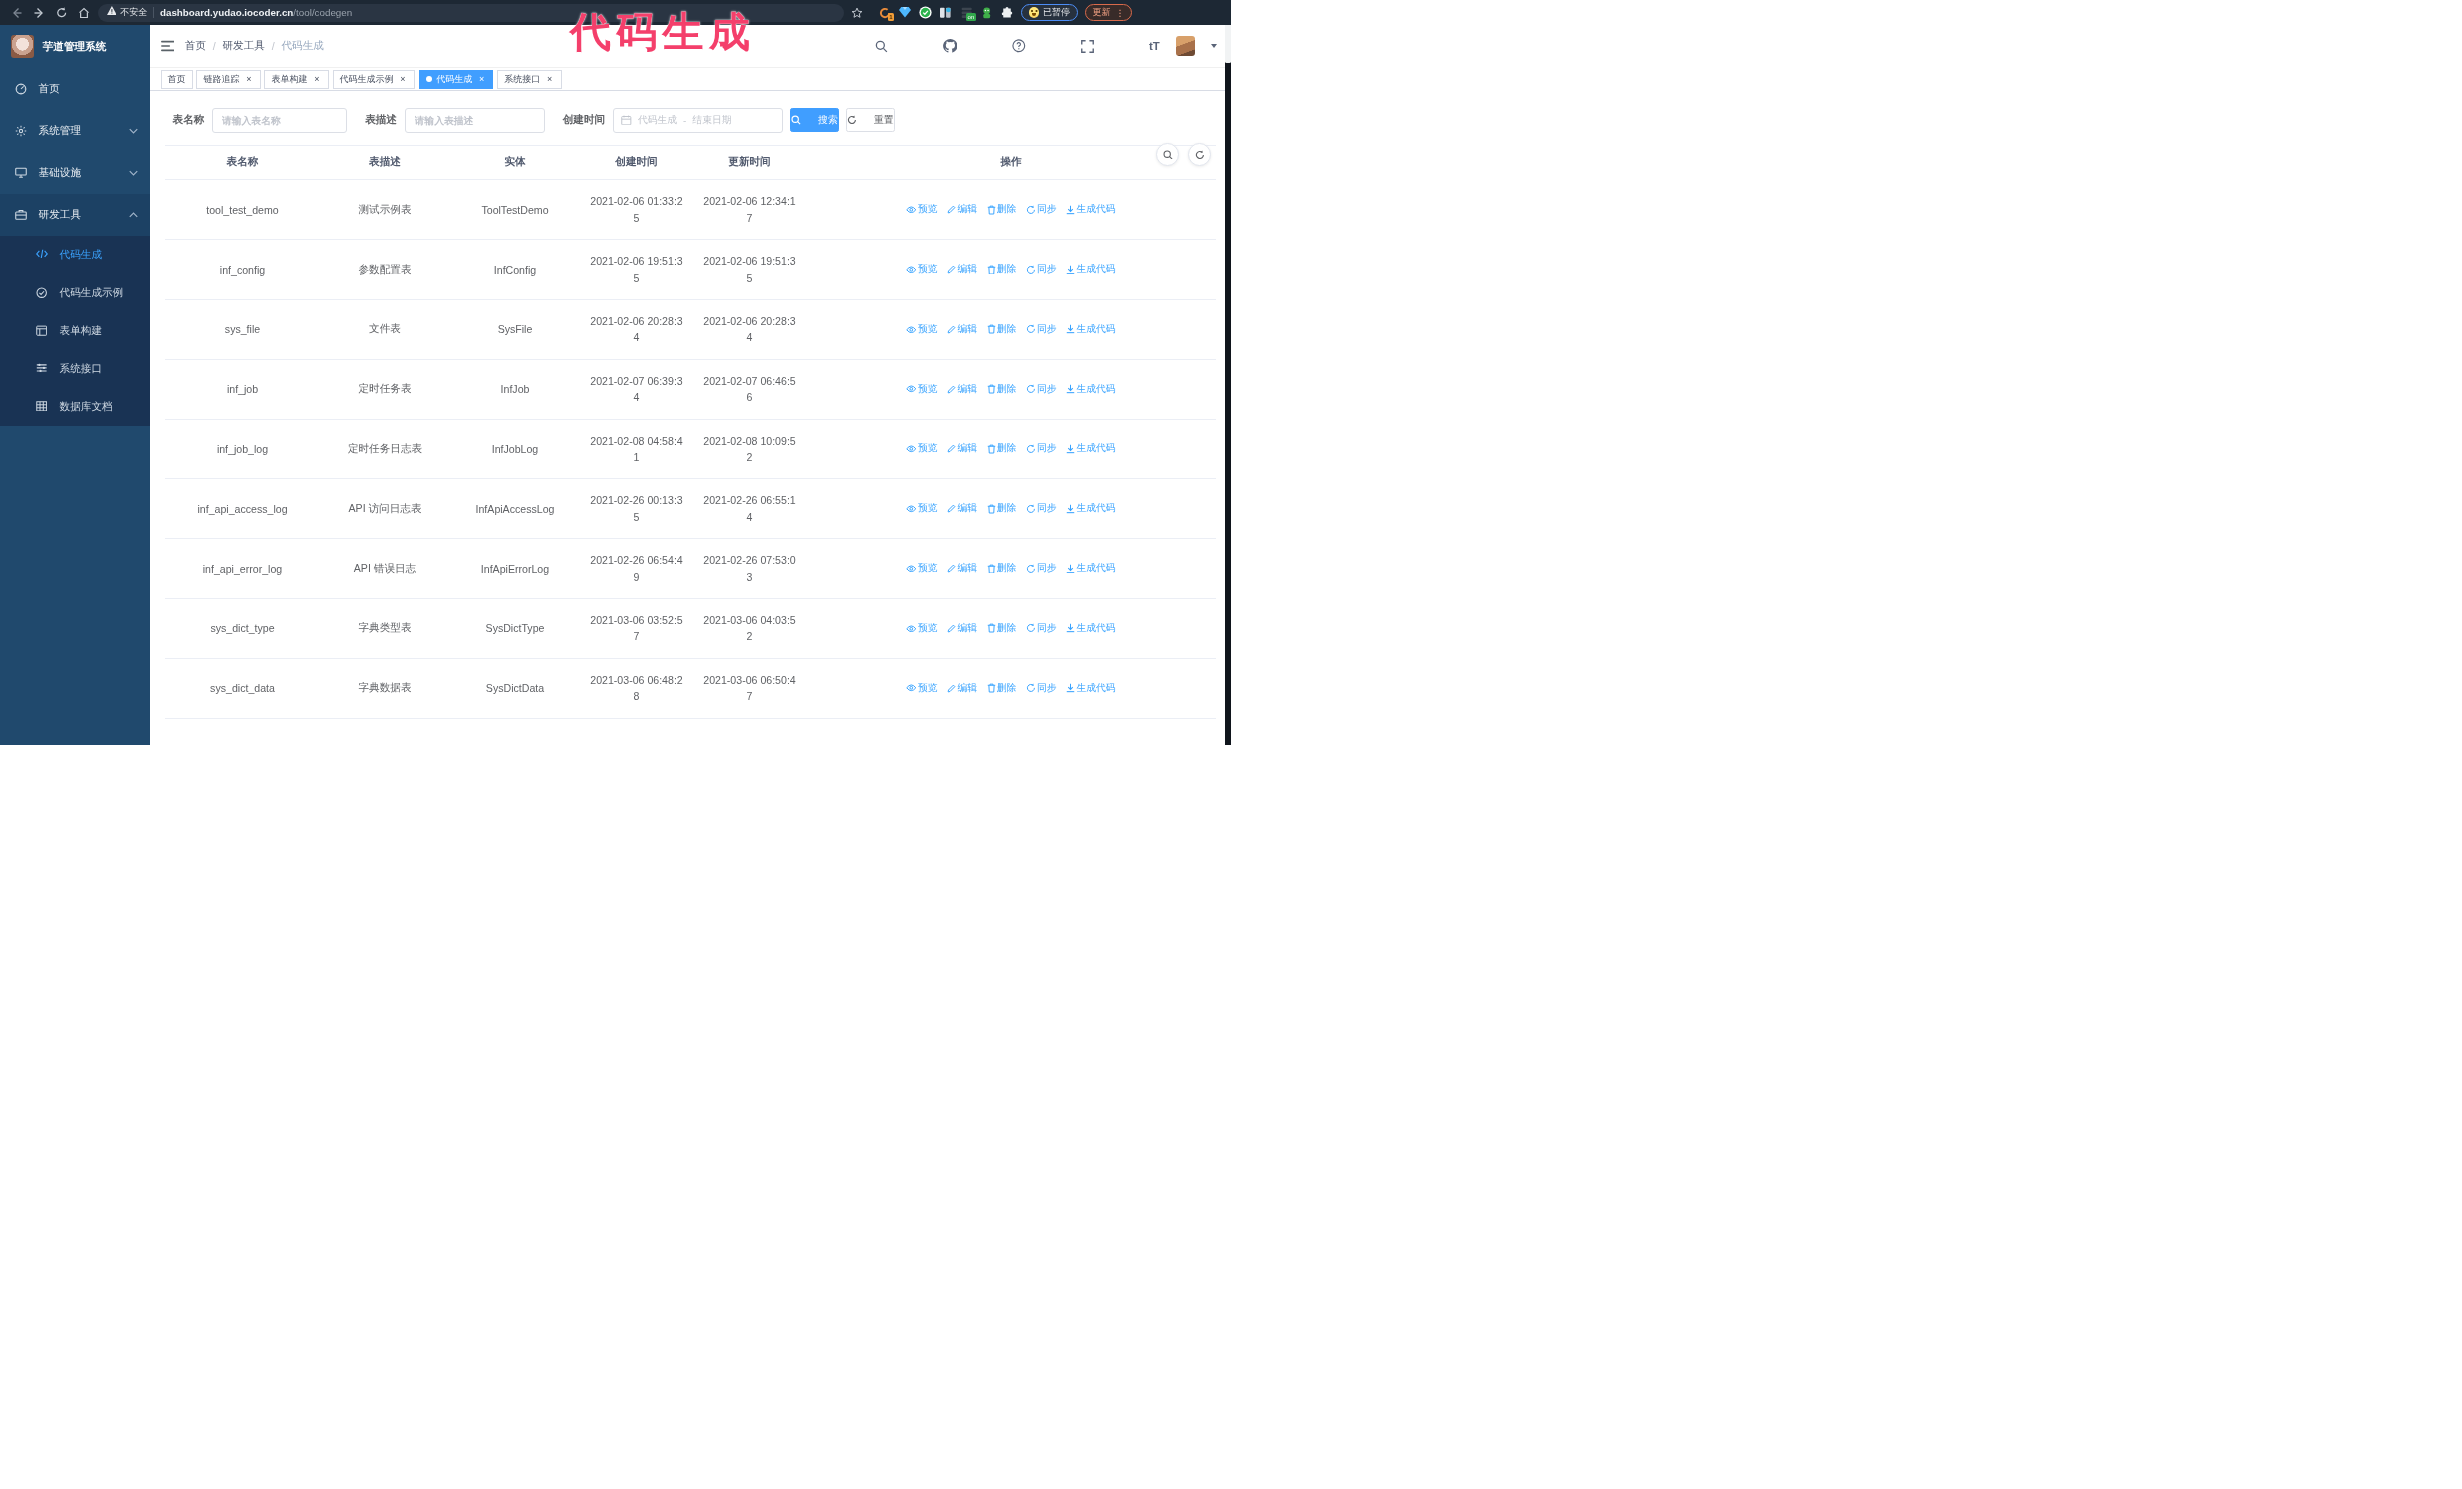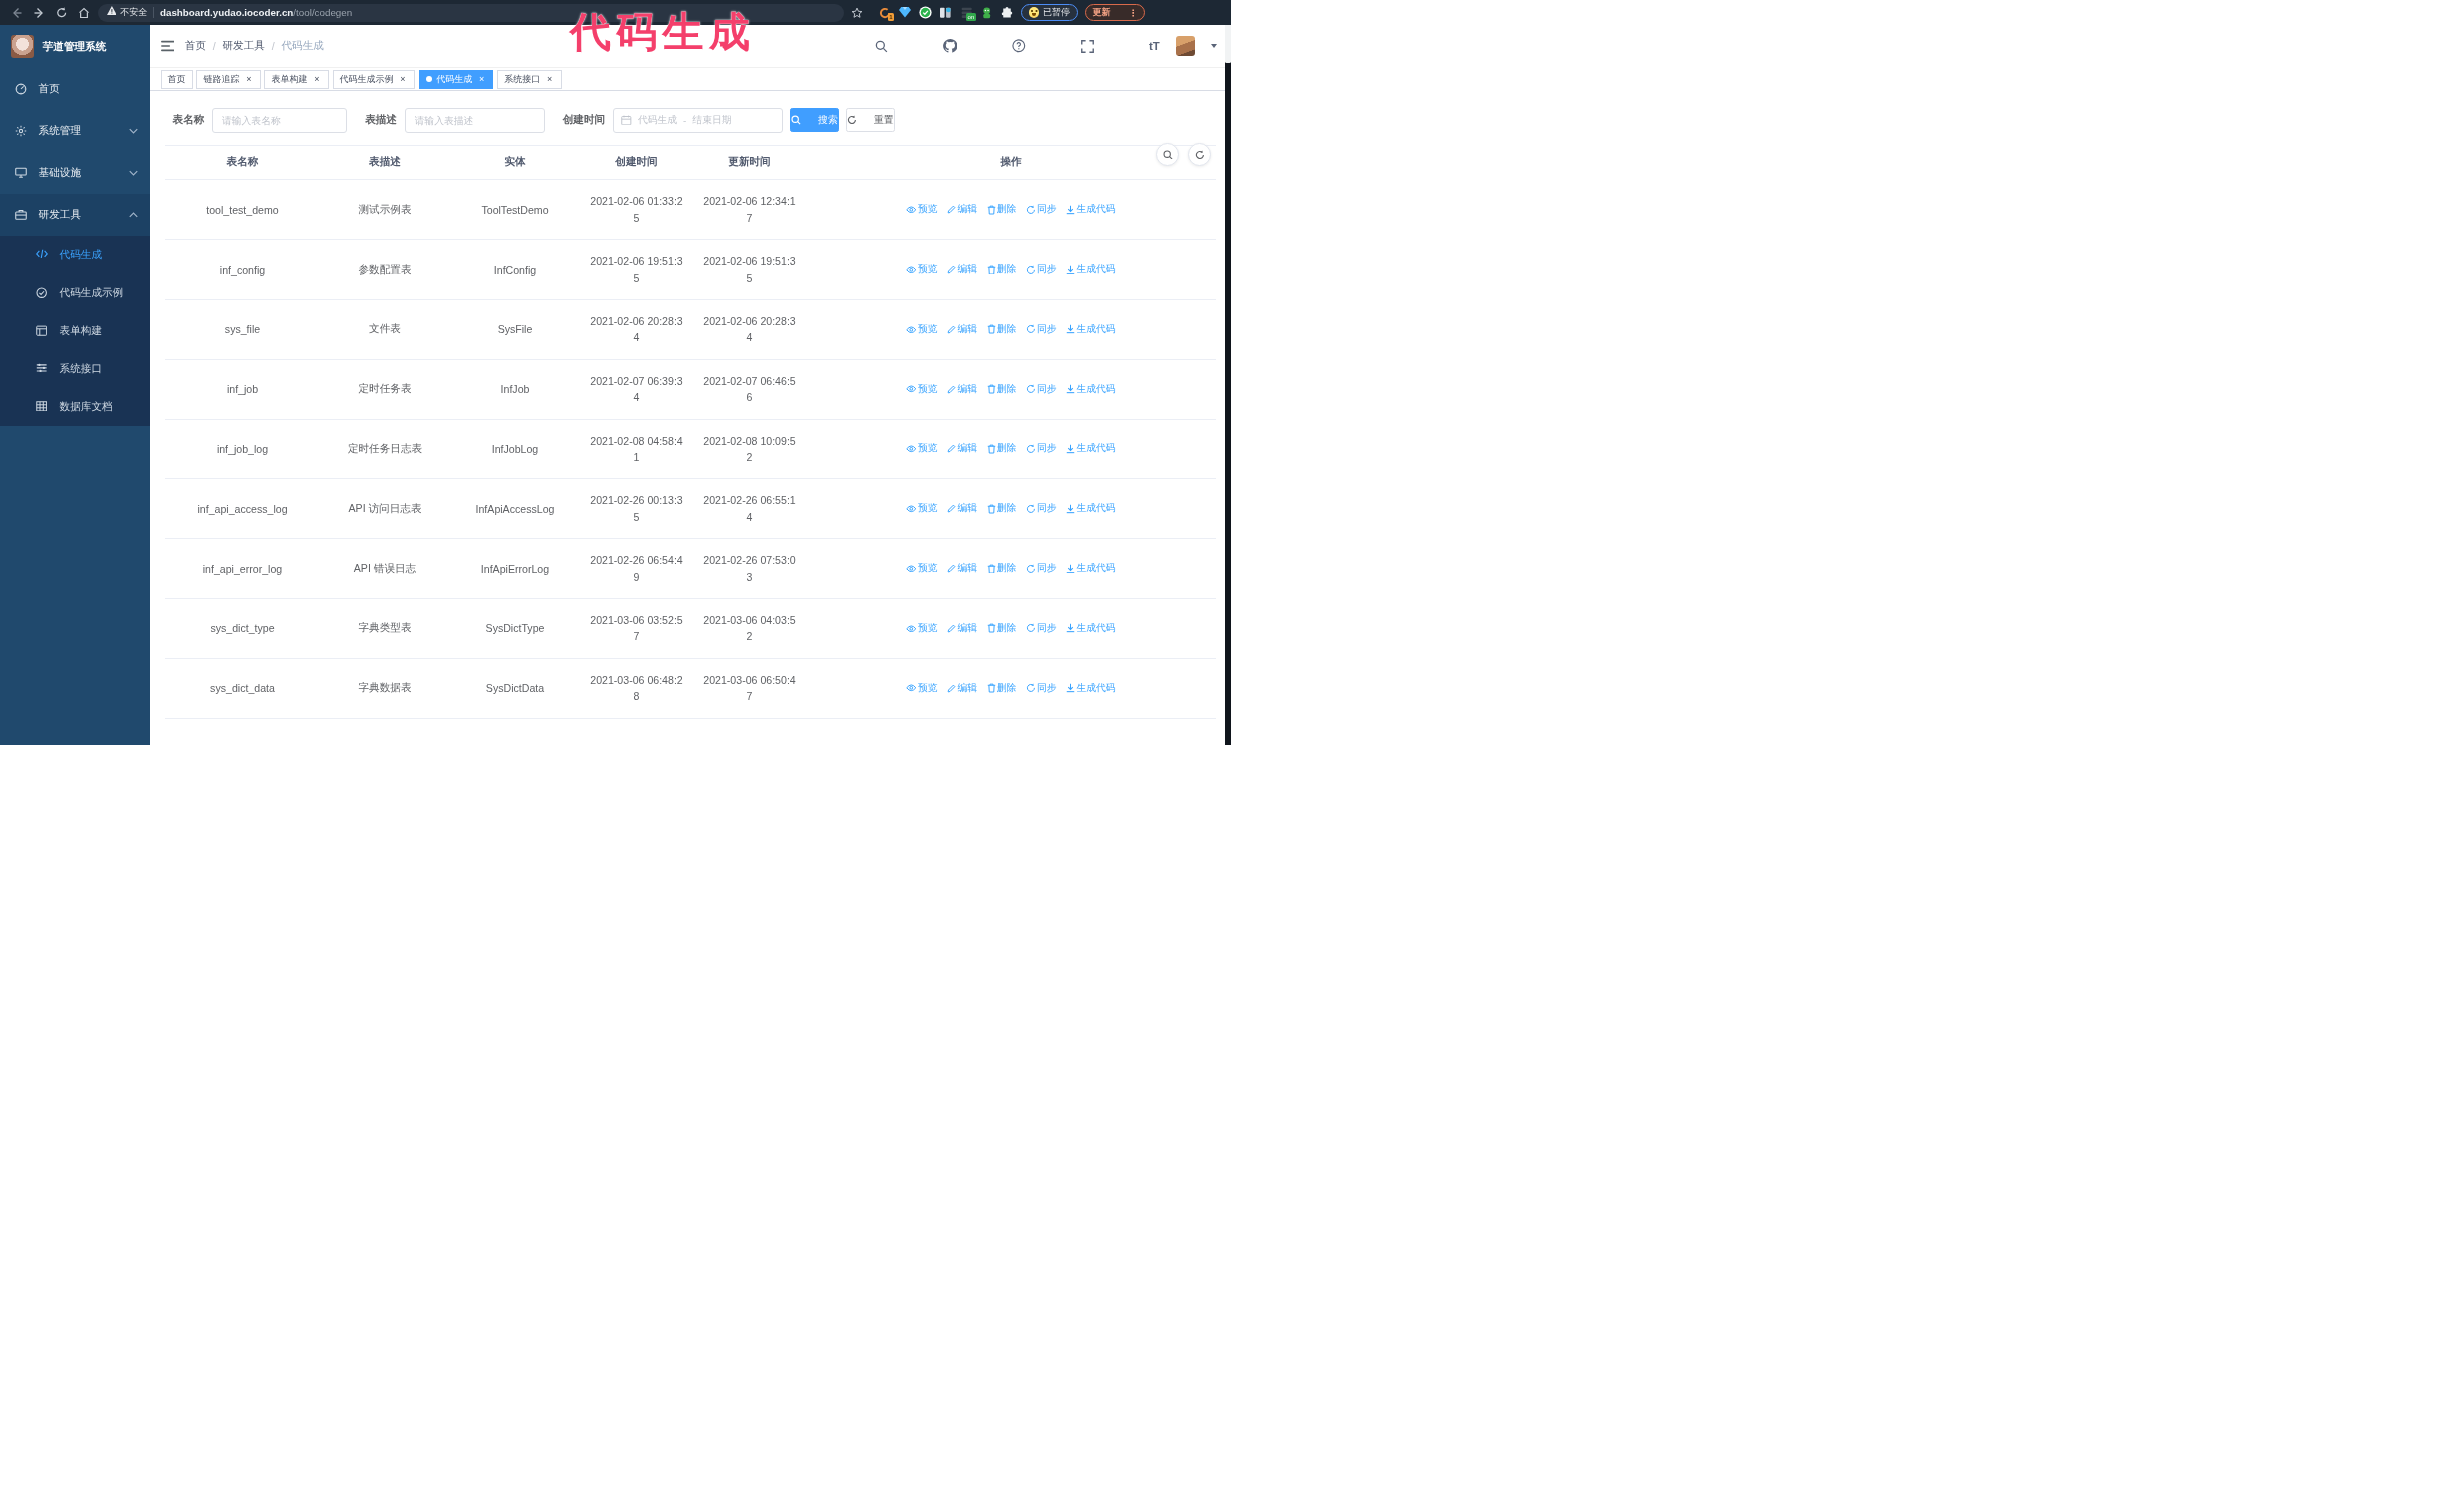--- a/index.html
+++ b/index.html
@@ -17,21 +17,21 @@
   .url-text { font-size:9.8px; white-space:nowrap; }
   .url-host { color:#eef1f4; font-weight:bold; }
   .url-path { color:#9aa3ad; }
   .ext-zone { display:flex; align-items:center; gap:6.8px; margin-left:7.6px; }
   .ext-ic { width:13.6px; height:13.6px; display:flex; align-items:center; justify-content:center; position:relative; flex:0 0 auto; }
   .badge { position:absolute; font-size:6px; line-height:1; padding:0.8px 1.5px; border-radius:1.5px; color:#fff; bottom:-1.5px; right:-2.3px; }
   .badge-orange { background:#f29d38; color:#4d3000; font-weight:bold; }
   .badge-green { background:#30a74b; }
   .pill { height:16.7px; border-radius:9px; display:flex; align-items:center; gap:3.8px; padding:0 6.8px; font-size:9px; flex:0 0 auto; }
   .pill-paused { border:1.5px solid #4c8df6; background:#27313e; color:#e8eaed; }
-  .pill-update { border:1.5px solid #d96a4b; background:#382b29; color:#f2a183; font-weight:bold; gap:18px; }
+  .pill-update { border:1.5px solid #d96a4b; background:#382b29; color:#f2a183; font-weight:normal; gap:5px; }
   .dots-v { letter-spacing:0; font-size:9px; color:#f2a183; }
   .face { width:10.6px; height:10.6px; border-radius:50%; background:radial-gradient(circle at 50% 35%, #ffe679 55%, #f4b73c); position:relative; }
   .face:before { content:""; position:absolute; left:2.3px; top:3px; width:1.5px; height:1.5px; background:#5a3c00; border-radius:50%; box-shadow:4.5px 0 0 #5a3c00; }
   .face:after { content:""; position:absolute; left:3px; top:6px; width:4.5px; height:2.3px; background:#7c4a00; border-radius:0 0 4.5px 4.5px; }
 
   
   .annotation { position:absolute; left:570px; top:4.5px; z-index:50; font-size:41px; font-weight:bold; letter-spacing:5.3px; color:#f43f6b; text-shadow:0 0 2.3px #fff, 0 0 0.8px #fff; pointer-events:none; }
 
   
   .app { display:flex; height:720px; }
@@ -67,21 +67,21 @@
   .tab.active { background:#409eff; border-color:#409eff; color:#fff; }
   .tab.active .dot { display:inline-block; }
   .tab .tab-close { font-size:9px; line-height:1; width:9.8px; height:9.8px; display:flex; align-items:center; justify-content:center; border-radius:50%; }
 
   .content { flex:1; background:#fff; padding:16.7px 15px 0 15px; position:relative; min-height:0; }
 
   
   .search-row { display:flex; align-items:center; gap:7.6px; flex-wrap:nowrap; }
   .f-label { color:#606266; font-weight:bold; font-size:10.6px; margin-left:10.6px; white-space:nowrap; }
   .f-label:first-child { margin-left:7.6px; }
-  .txt-input { height:25px; border:0.8px solid #dcdfe6; border-radius:3px; padding:0 9px; font-size:9.8px; color:#606266; font-family:inherit; }
+  .txt-input { height:25px; border:0.8px solid #dcdfe6; border-radius:3px; padding:0 9px; font-size:9.8px; color:#606266; font-family:inherit;font-weight:bold; }
   .txt-input::placeholder { color:#c0c4cc; }
   .w-name { width:135px; } .w-desc { width:140px; }
   .date-range { height:25px; width:170px; border:0.8px solid #dcdfe6; border-radius:3px; display:flex; align-items:center; padding:0 7.6px; gap:6px; color:#c0c4cc; font-size:9.8px; cursor:pointer; }
   .date-range .sep { color:#c0c4cc; }
   .cal-ic { color:#c0c4cc; display:flex; }
   .btn { height:24px; border-radius:2.3px; border:0.8px solid #dcdfe6; background:#fff; color:#606266; font-size:9.8px; display:inline-flex; align-items:center; gap:17px; padding:0 0; cursor:pointer; font-family:inherit; white-space:nowrap; }
   .btn-primary { background:#409eff; border-color:#409eff; color:#fff; }
   .btn .b-ic { display:flex; }
 
   .toolbar-row { display:flex; align-items:center; gap:9px; margin-top:15px; }

